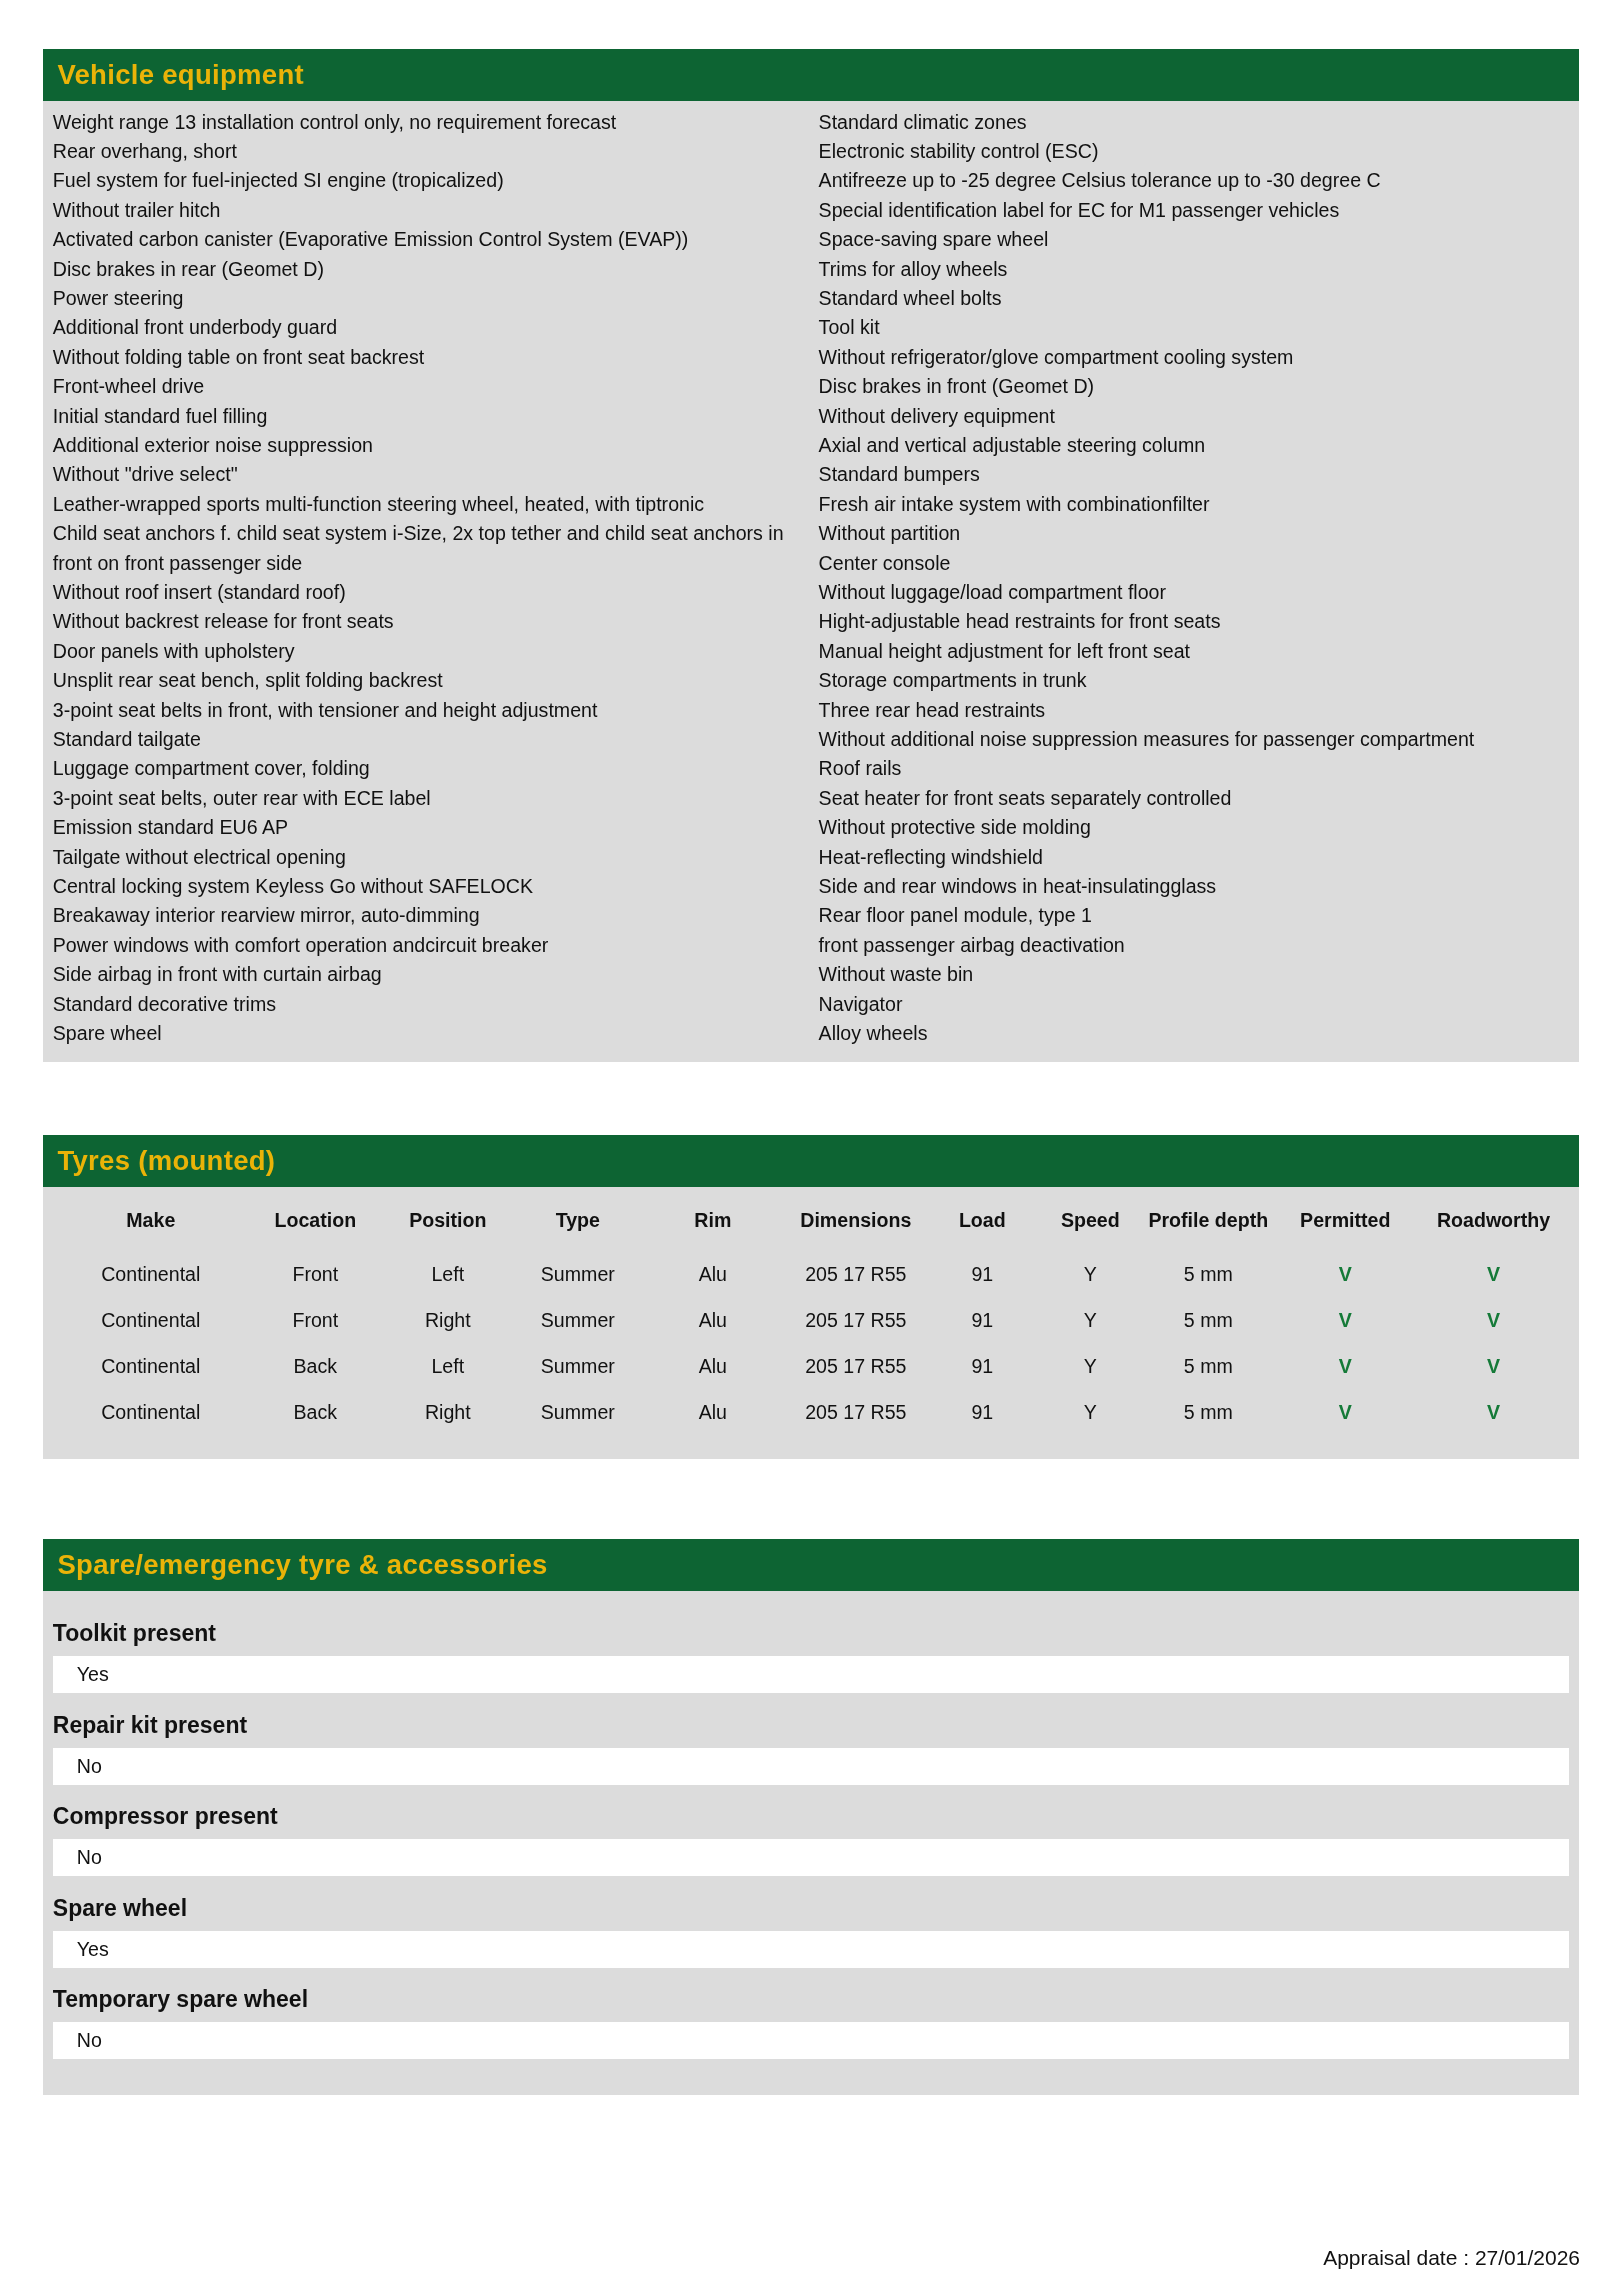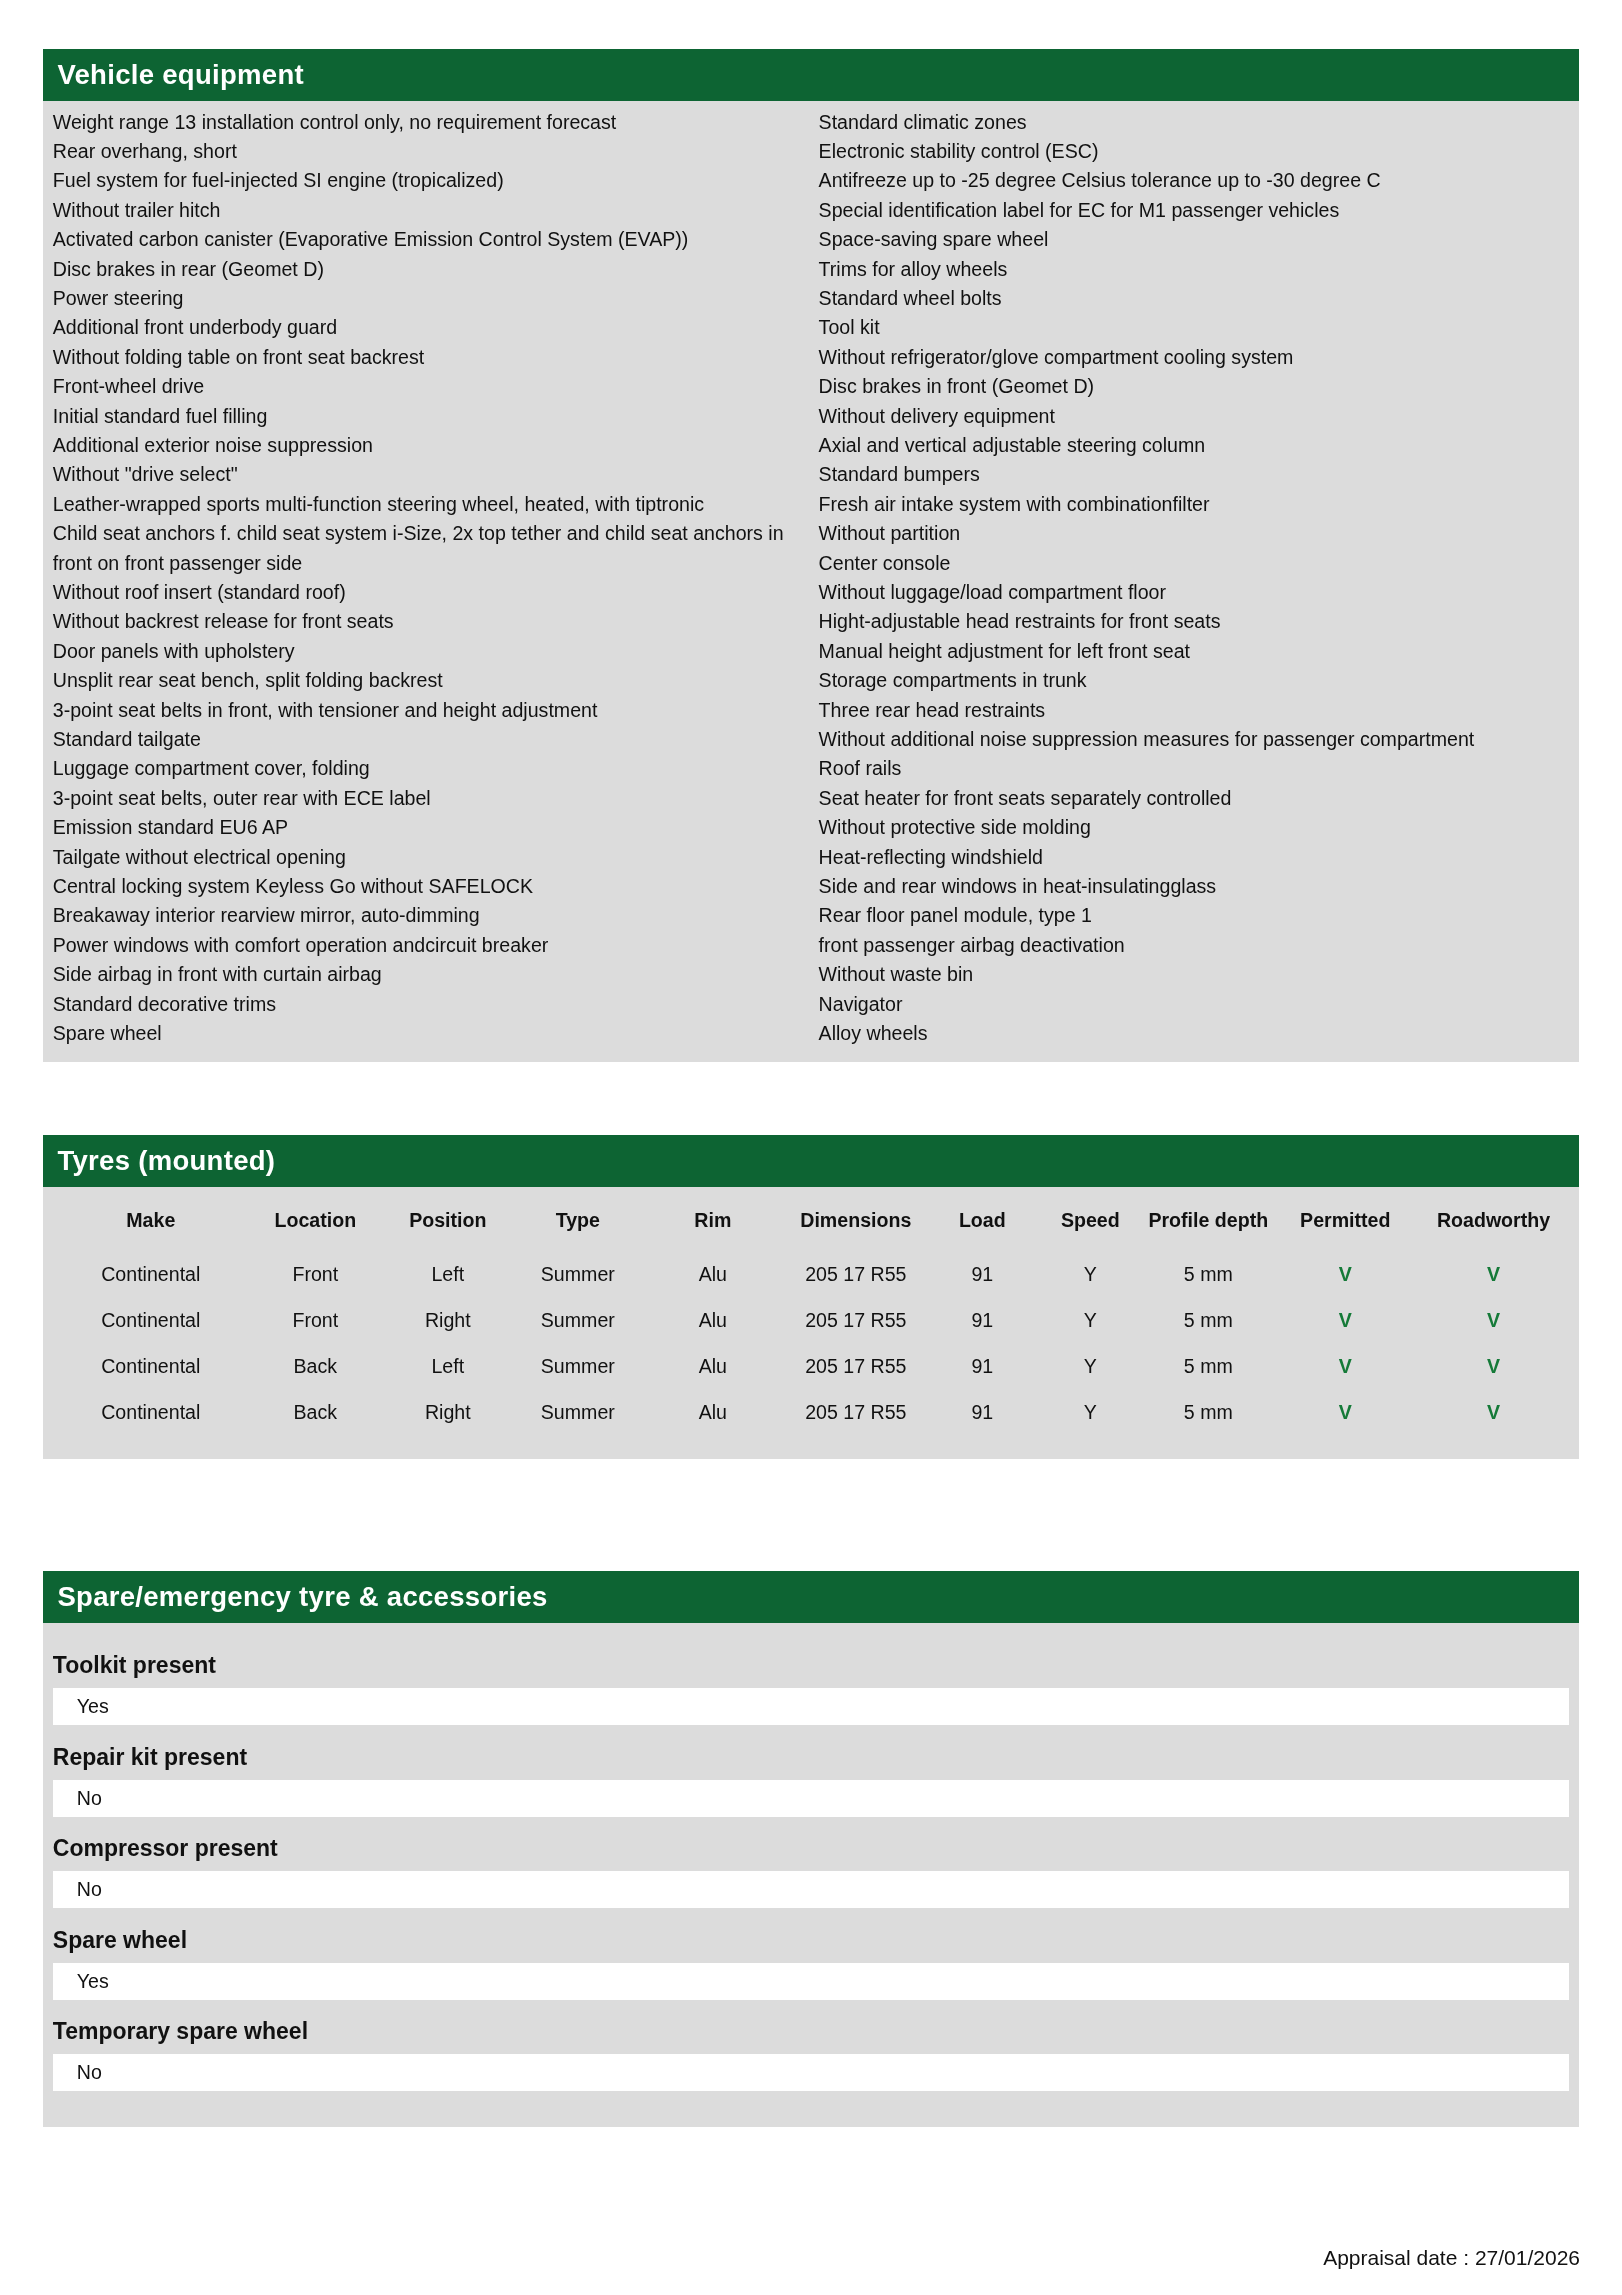--- a/index.html
+++ b/index.html
@@ -8,21 +8,21 @@
     background:#ffffff; color:#111111;
     font-family:"Liberation Sans","DejaVu Sans",sans-serif;
   }
   .content { position:absolute; left:43px; top:49px; width:1536px; }
 
   
   .sec-bar {
     background:#0d6433; height:52px; box-sizing:border-box;
     display:flex; align-items:center; padding-left:14.4px;
   }
-  .sec-title { color:#ffffff; font-size:27.5px; font-weight:bold; letter-spacing:0.3px; }
+  .sec-title { color:#eab308; font-size:27.5px; font-weight:bold; letter-spacing:0.3px; }
 
   .sec-body { background:#dcdcdc; box-sizing:border-box; }
 
   
   .equip-body {
     padding:6.5px 9.8px 13px 9.8px;
     display:grid; grid-template-columns:756px 1fr; column-gap:9.8px;
   }
   .equip-col { min-width:0; }
   .equip-item { font-size:19.6px; line-height:29.4px; }
@@ -54,21 +54,21 @@
   }
   .field-value { font-size:19.6px; }
 
   
   .footer-date {
     position:absolute; right:43px; bottom:25px;
     font-size:21px; color:#111111;
   }
 
   .gap-a { margin-bottom:73px; }
-  .gap-b { margin-bottom:112px; }
+  .gap-b { margin-bottom:80px; }
 </style>
 </head>
 <body>
 
 <div class="content">
 
   <section class="gap-a">
     <div class="sec-bar">
       <span class="sec-title">Vehicle equipment</span>
     </div>

